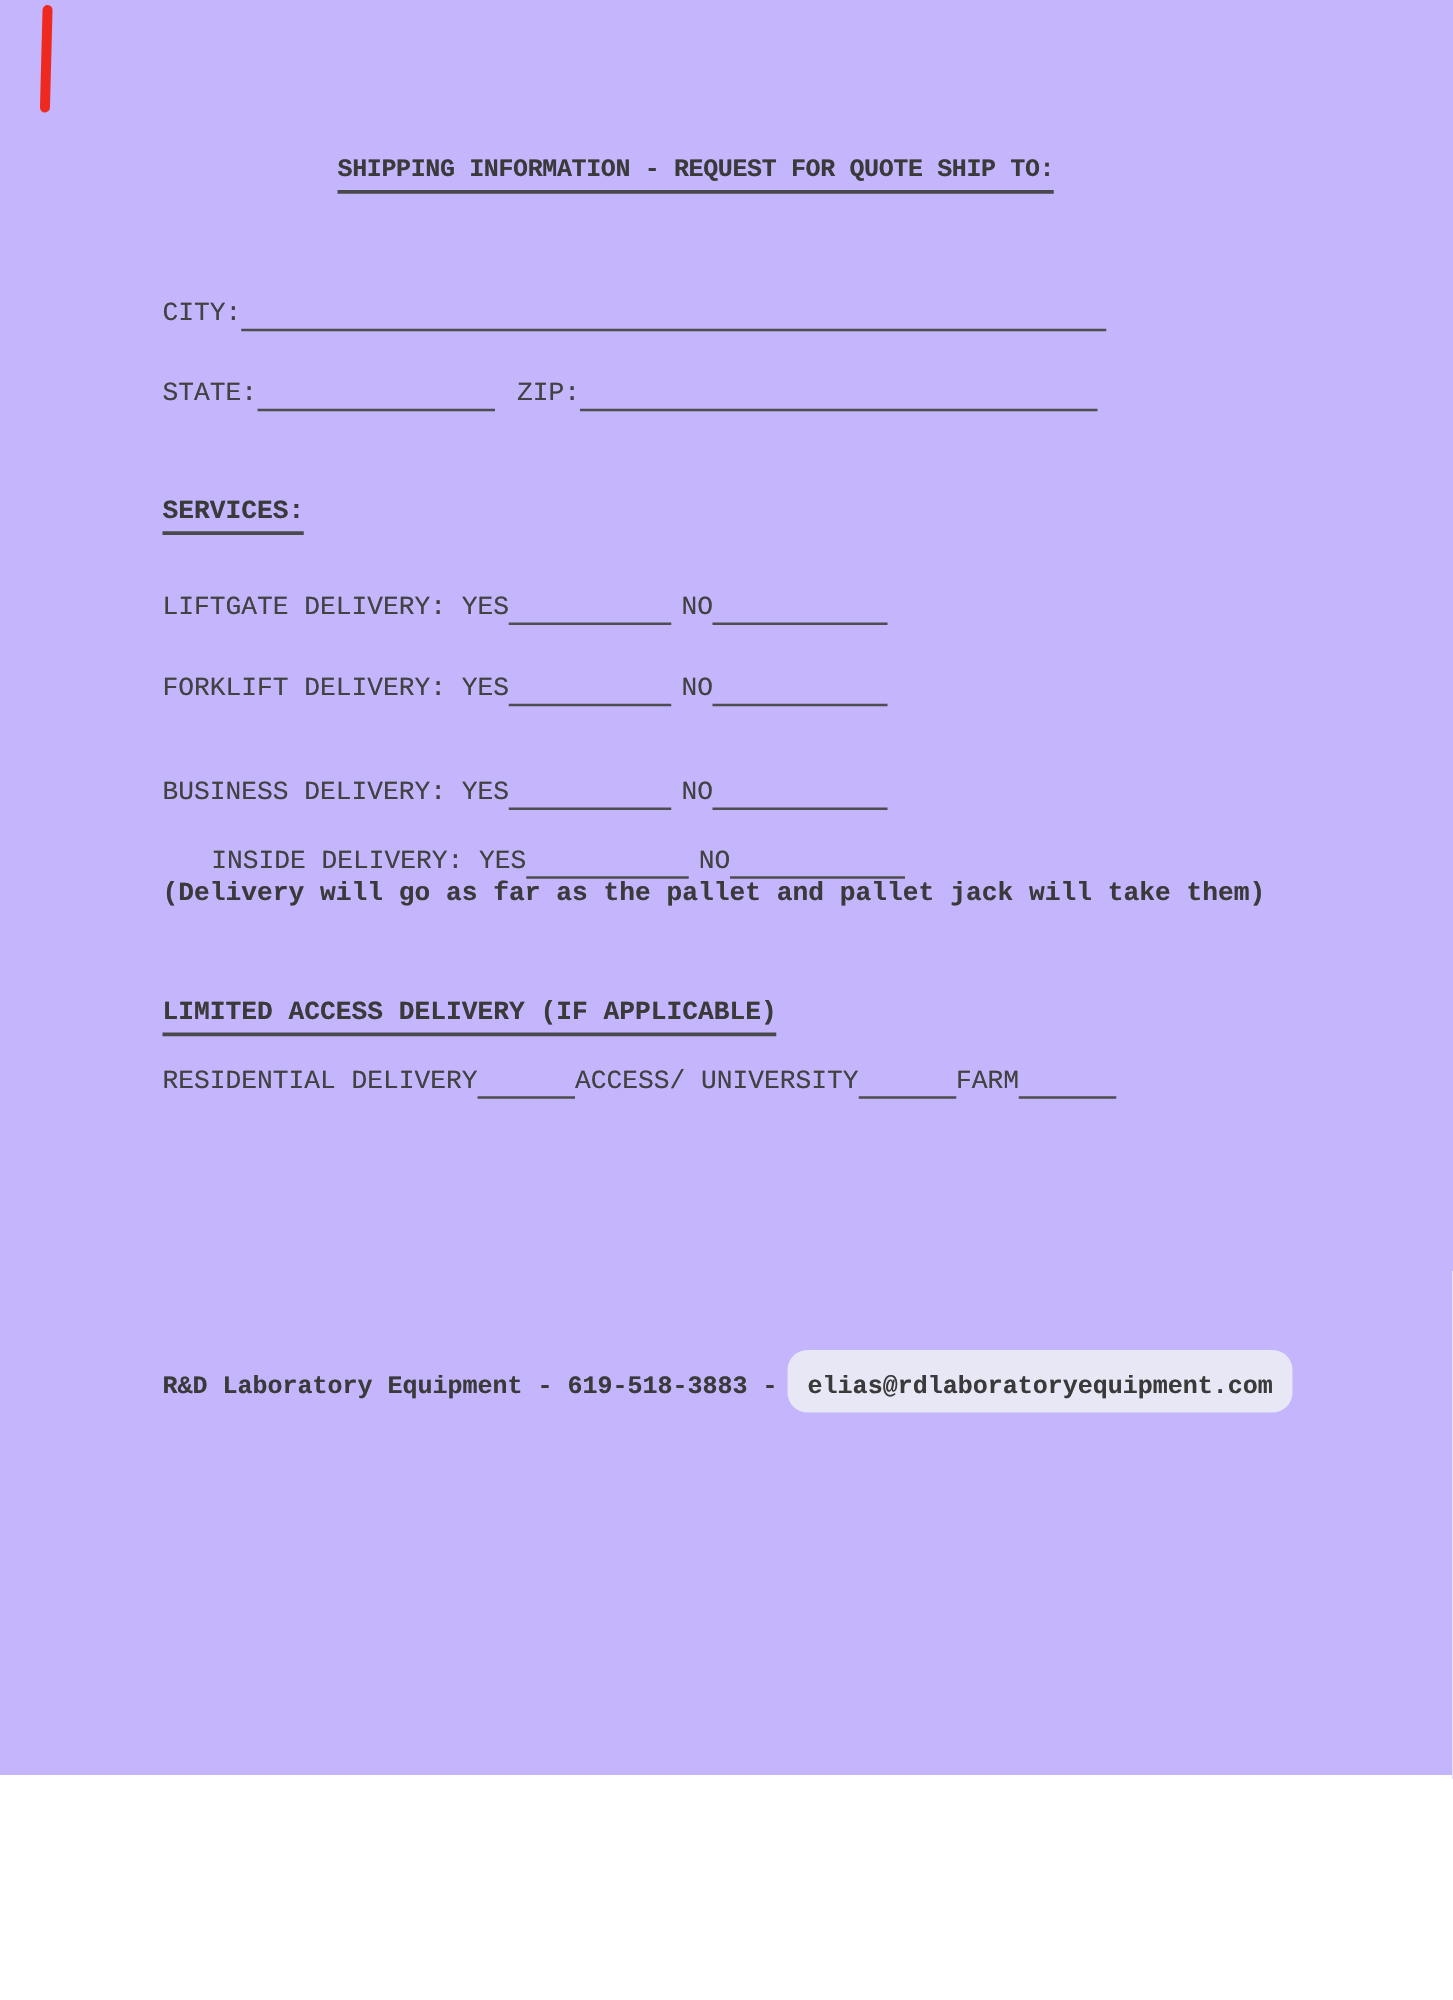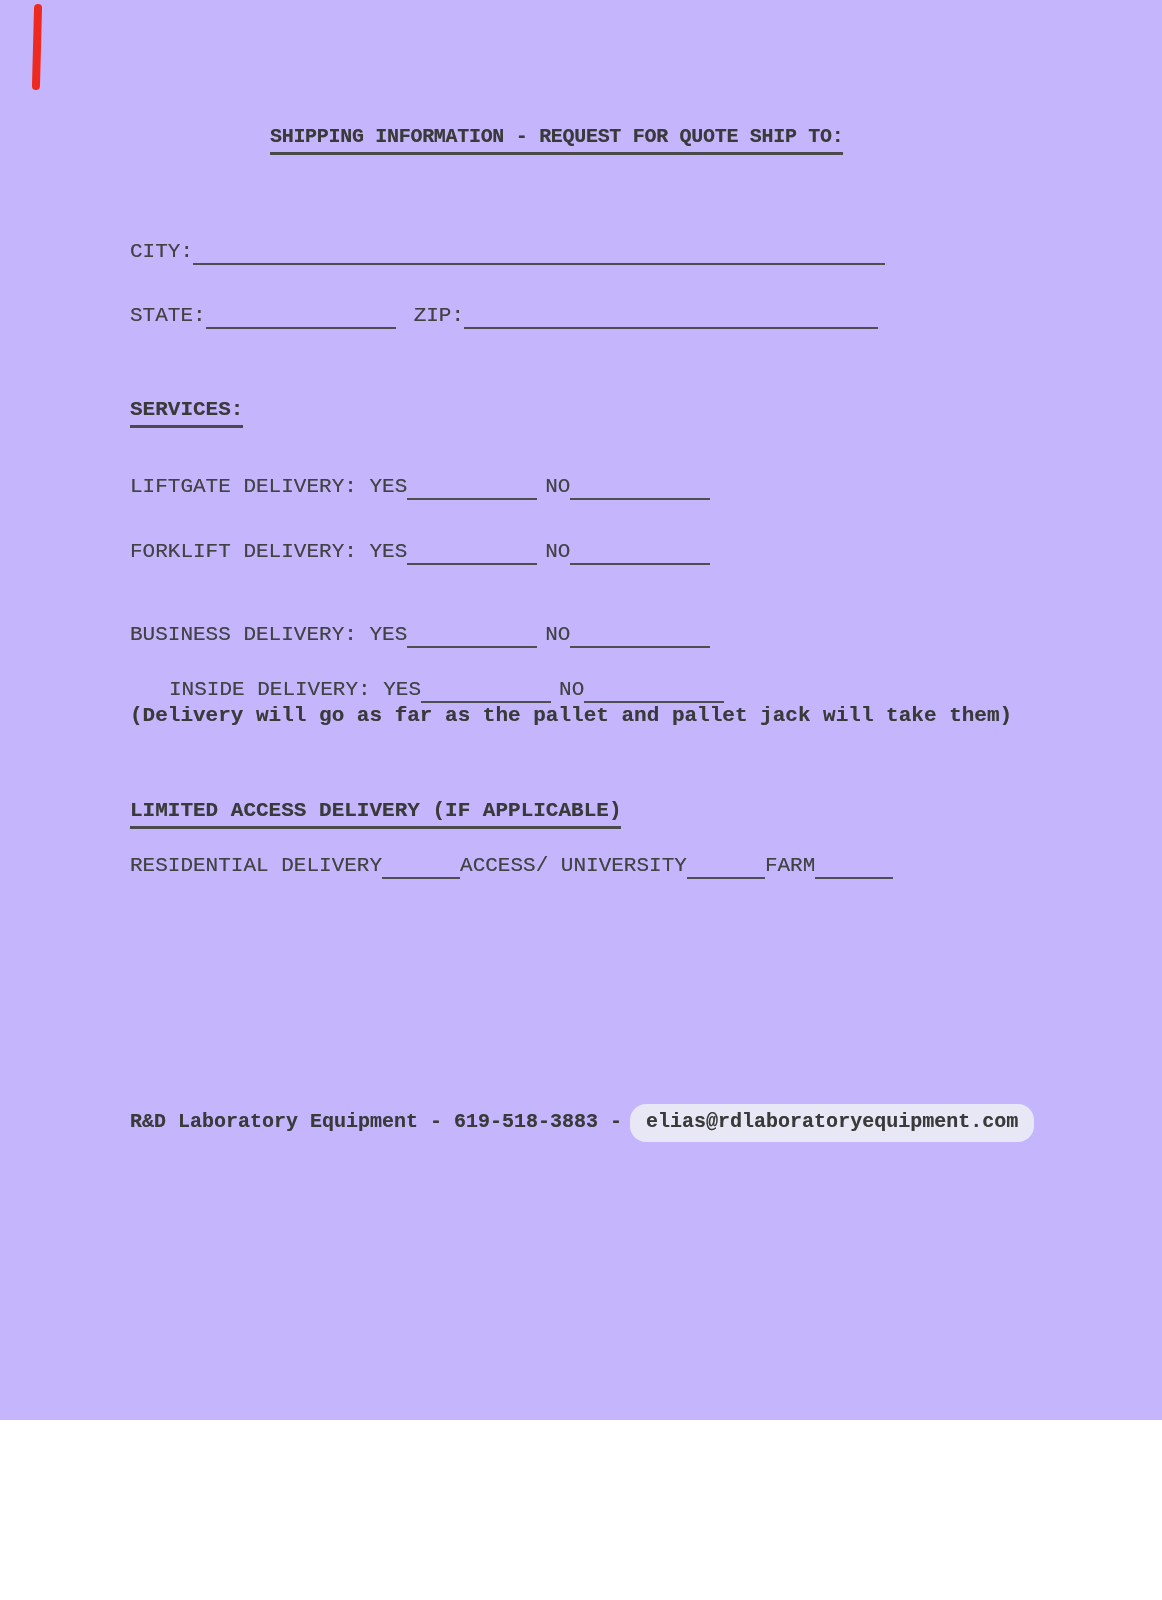--- a/index.html
+++ b/index.html
@@ -41,25 +41,24 @@
     left: 270px;
     font-size: 20px;
     letter-spacing: -0.3px;
   }
   .gap18 { margin-left: 18px; }
   .gap8  { margin-left: 8px;  }
   .gap22 { margin-left: 22px; }
   .email-pill {
     display: inline-block;
     border-radius: 16px;
-    padding: 5px 16px 7px 16px;
+    padding: 17px 16px 7px 16px;
     margin-left: 8px;
     font-weight: bold;
     color: #3a3a3a;
-    margin-top: 24px;
   }
   .red-mark {
     position: absolute;
     border-radius: 5px;
   }
   .red-mark-top {
     left: 33px; top: 4px;
     width: 8px; height: 86px;
     transform: rotate(1.5deg);
   }

